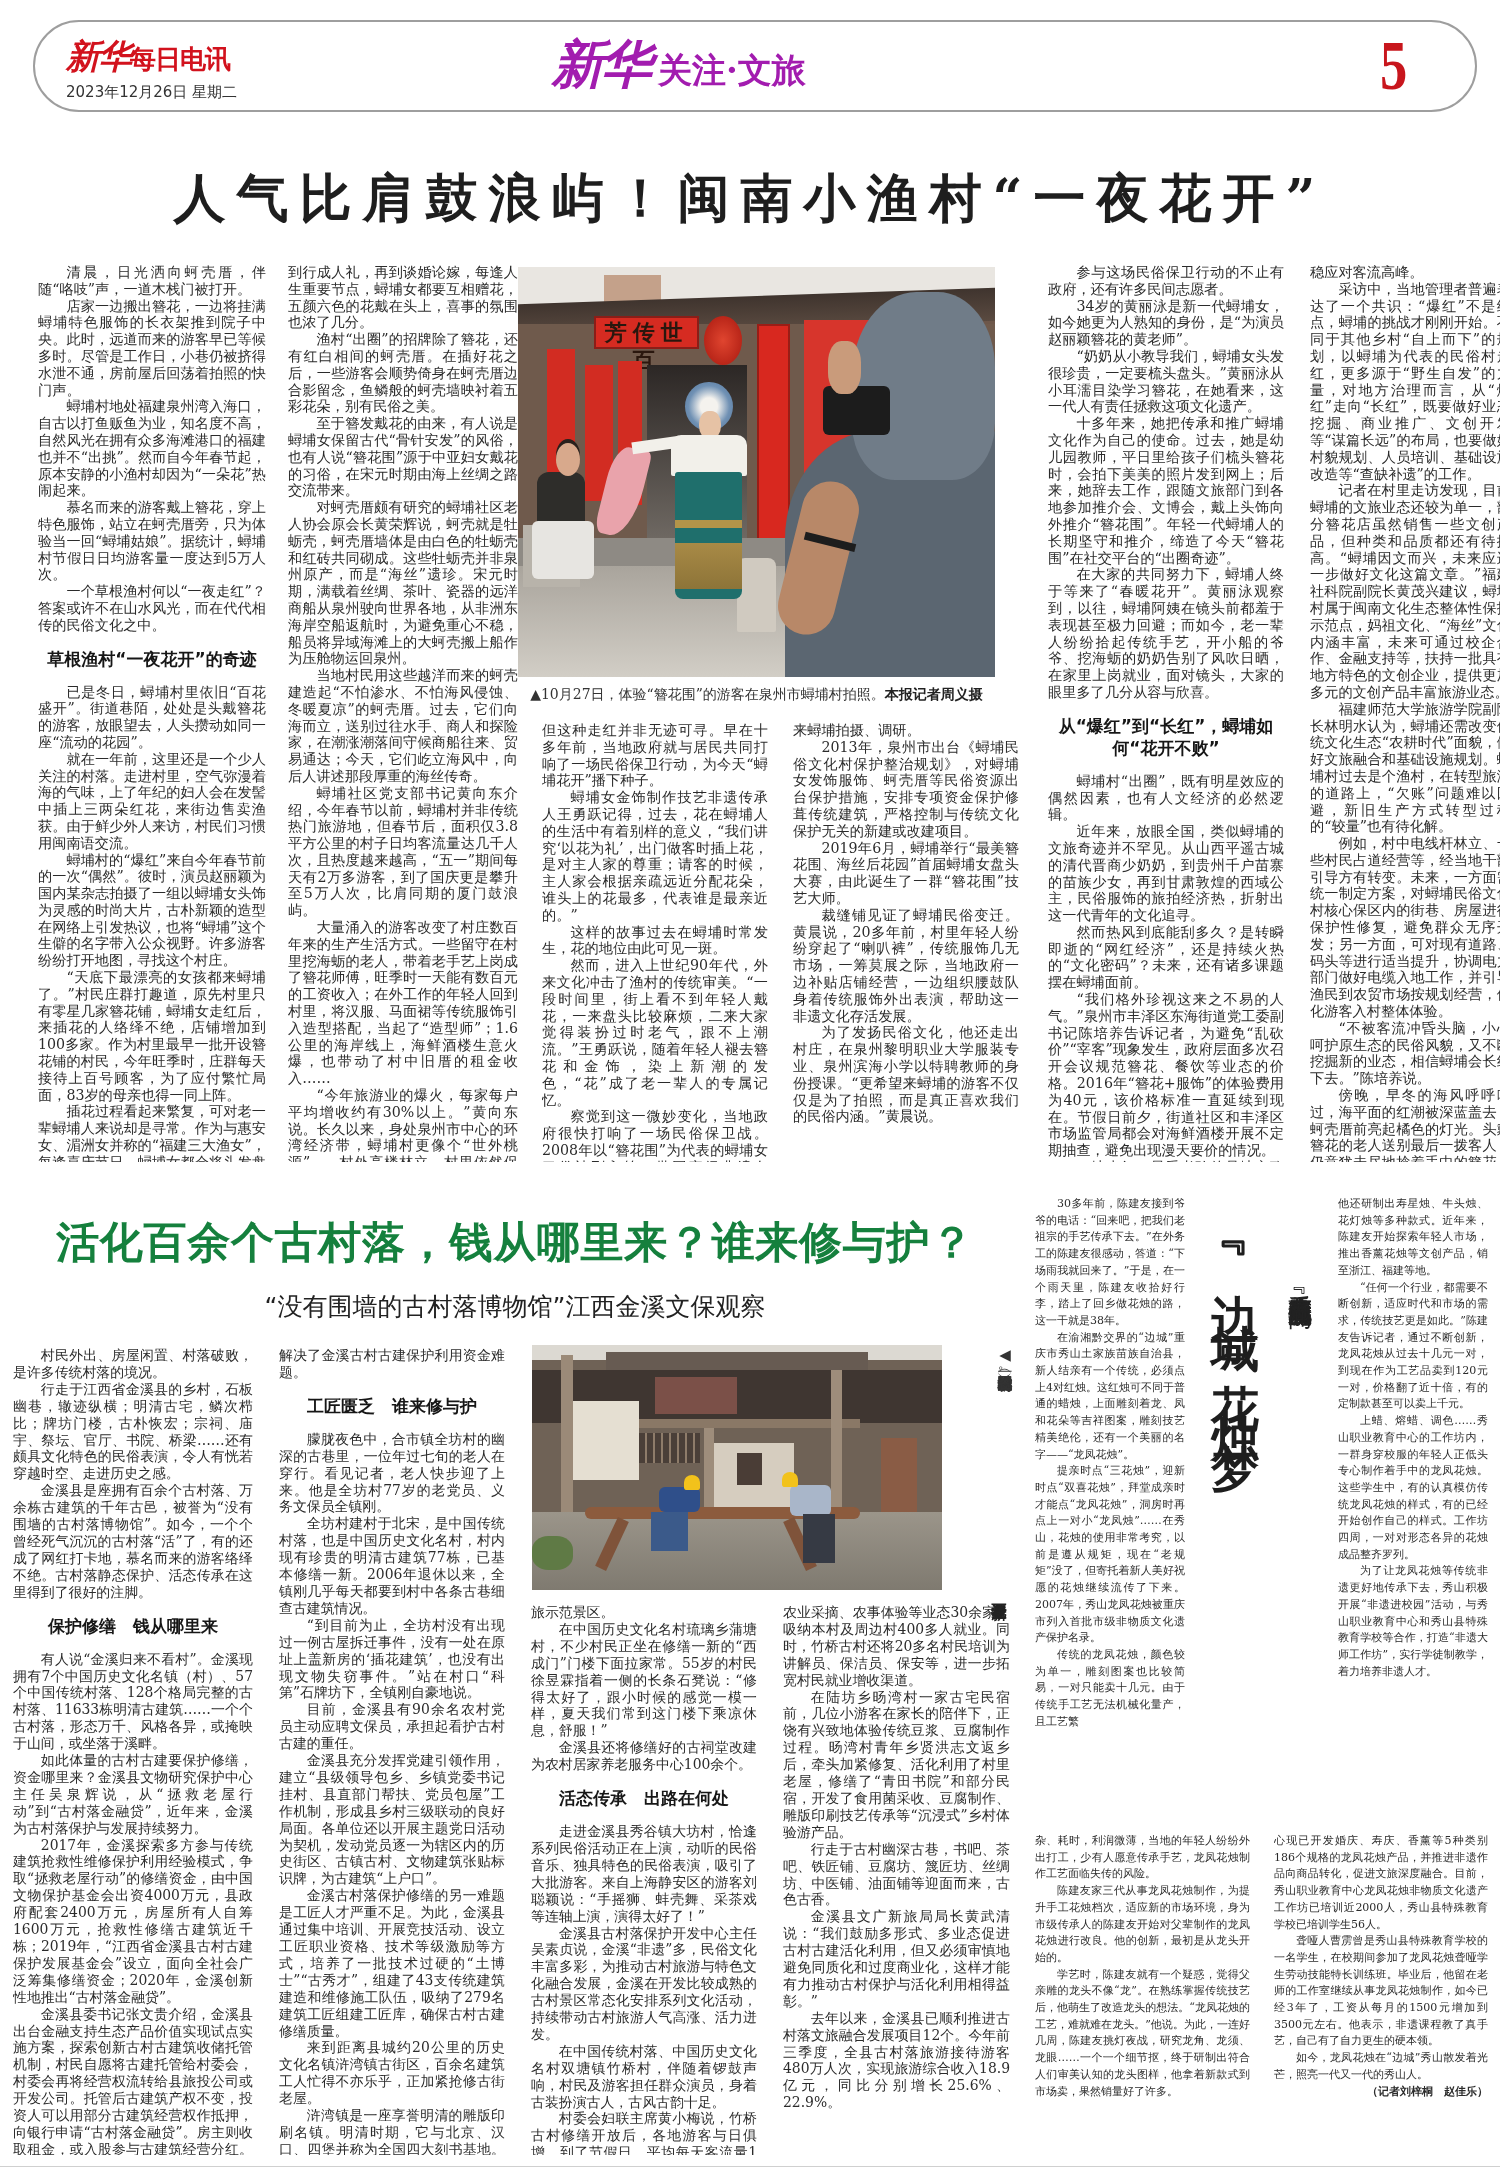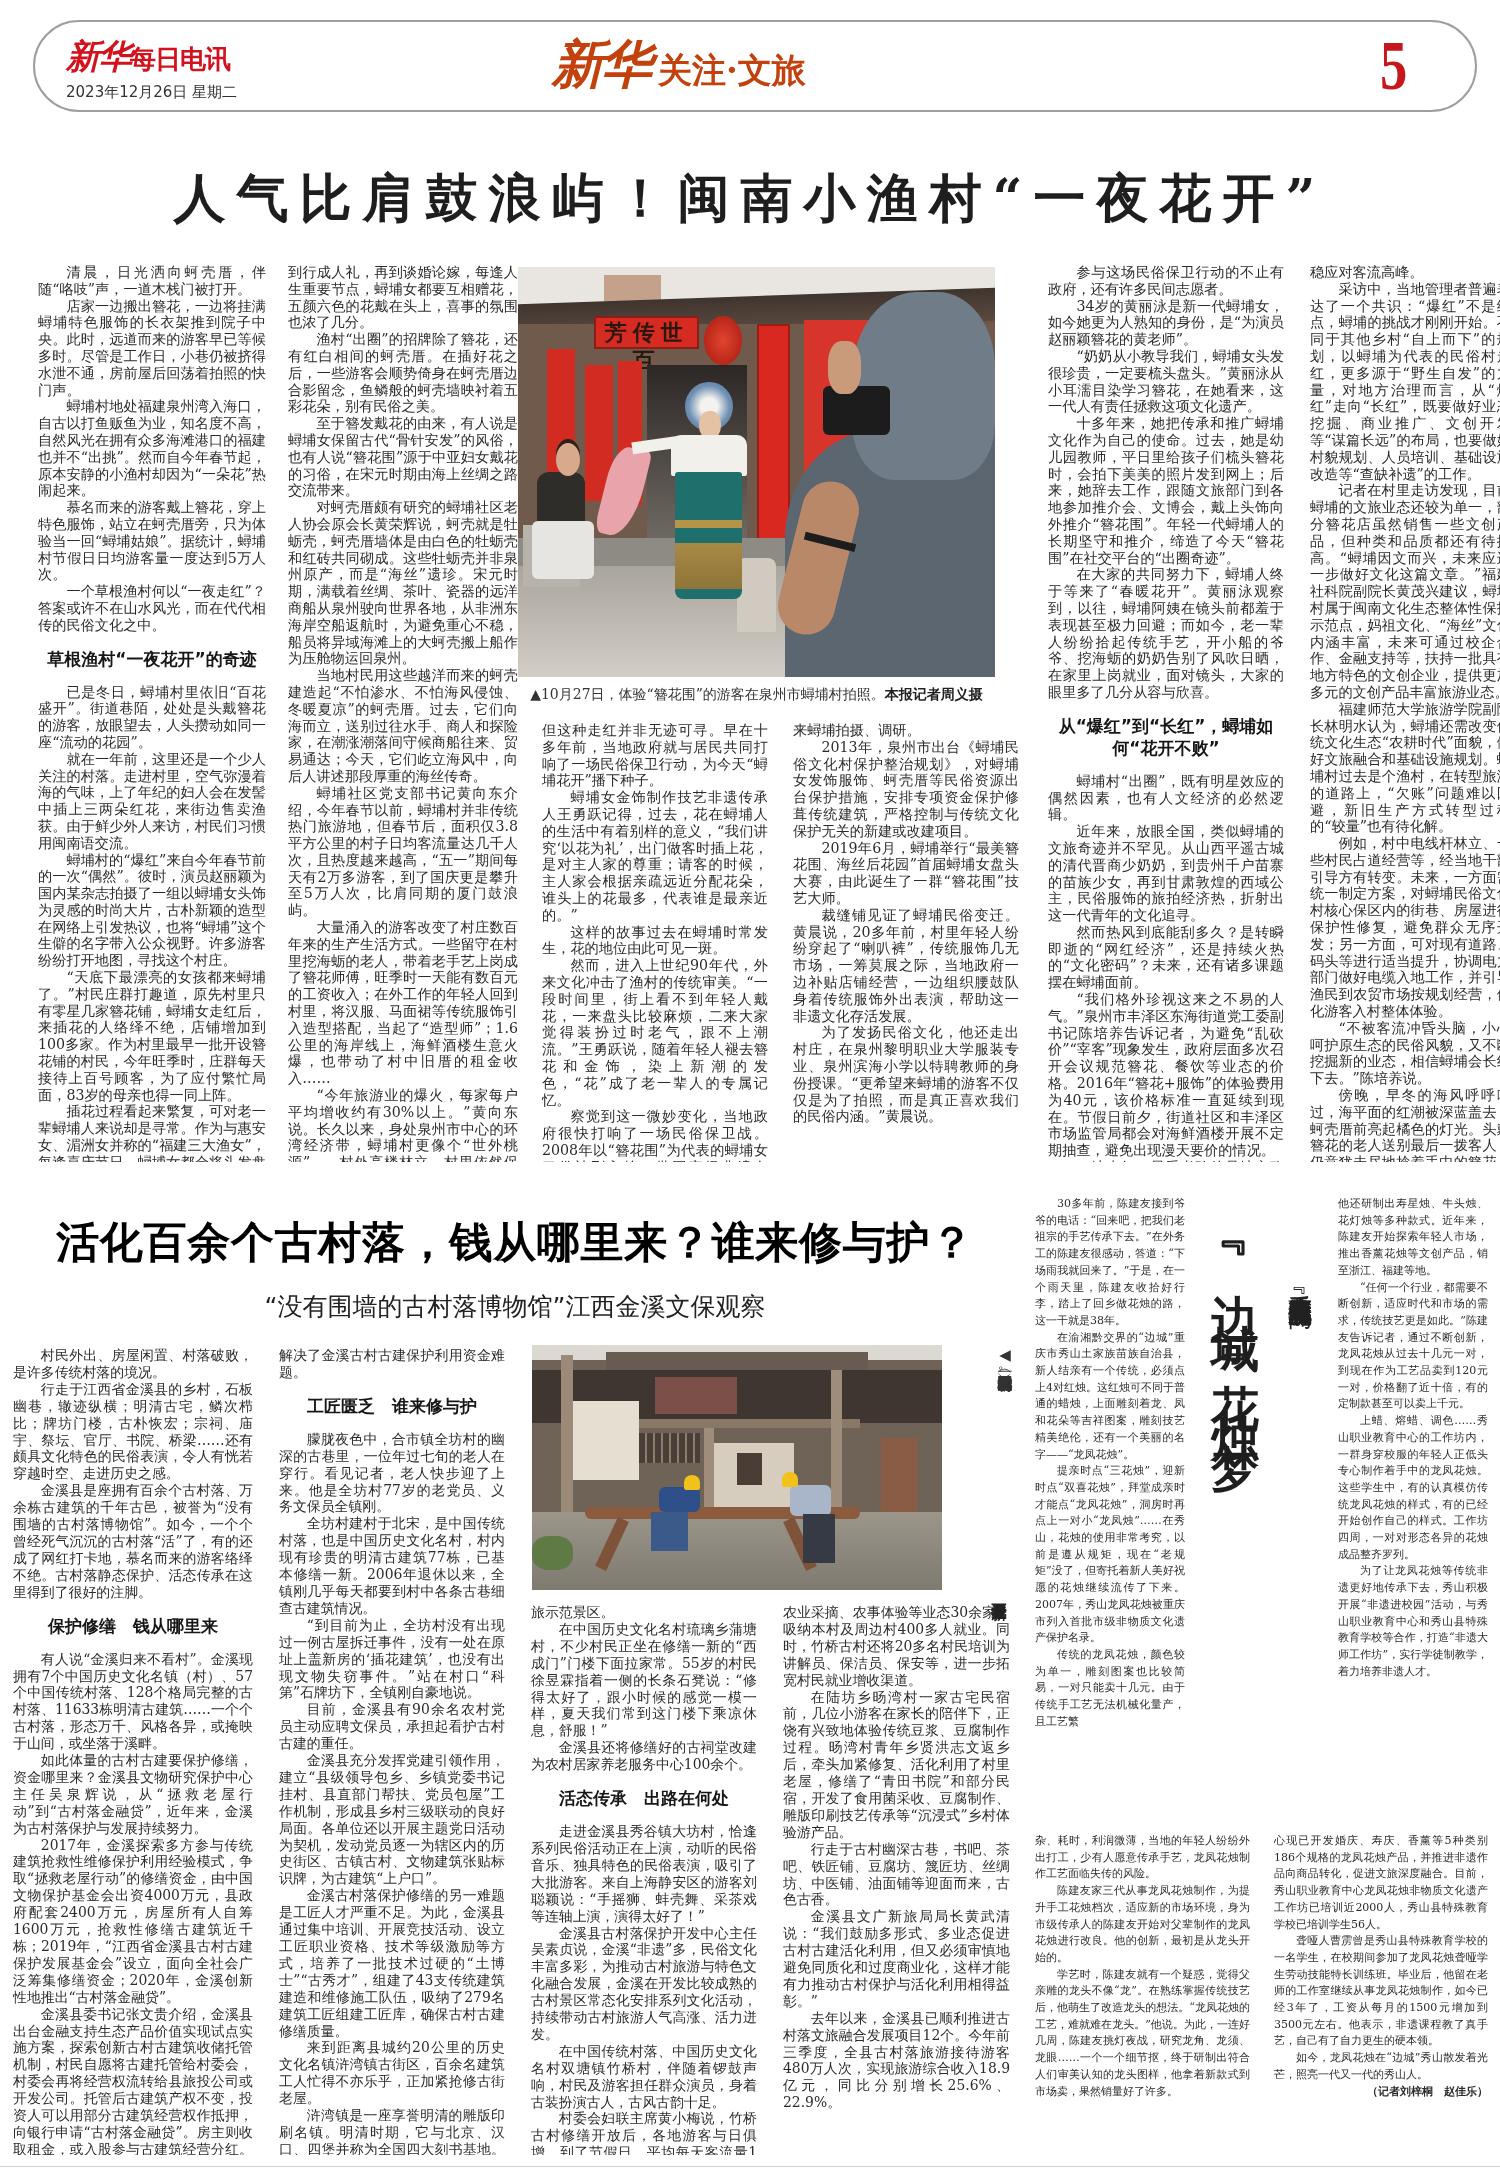--- a/index.html
+++ b/index.html
@@ -9,28 +9,28 @@
     font-family:"DejaVu Serif","Liberation Serif",serif;
   }
   .abs { position:absolute; }
 
   
   .frame { left:33px; top:20px; width:1444px; height:92px; border:2px solid #9e9e9e; border-radius:46px; box-sizing:border-box; }
   .logo { left:66px; top:34px; color:#d2121d; white-space:nowrap; }
   .logo .brand { font-size:34px; font-style:italic; font-weight:900; letter-spacing:-2px; }
   .logo .rest { font-size:26px; font-weight:900; letter-spacing:-1px; }
   .date { left:66px; top:83px; font-family:"DejaVu Sans",sans-serif; font-size:15px; color:#333; white-space:nowrap; }
-  .section { left:552px; top:30px; color:#c2410c; white-space:nowrap; }
+  .section { left:552px; top:30px; color:#a21caf; white-space:nowrap; }
   .section .brand { font-size:52px; font-style:italic; font-weight:900; letter-spacing:-4px; }
   .section .rest { font-size:34px; font-weight:700; margin-left:10px; }
   .pageno { left:1380px; top:26px; font-family:"Liberation Serif",serif; font-size:70px; font-weight:700; color:#c8161d; transform:scaleX(0.78); transform-origin:left top; }
 
   
   .h1 { left:0; top:168px; width:1500px; text-align:center; font-size:52px; font-weight:900; letter-spacing:11px; color:#1e1e1e; white-space:nowrap; line-height:60px; }
-  .h2 { left:20px; top:1216px; width:990px; text-align:center; font-size:43px; font-weight:900; letter-spacing:0.7px; color:#000000; white-space:nowrap; line-height:52px; }
+  .h2 { left:20px; top:1216px; width:990px; text-align:center; font-size:43px; font-weight:900; letter-spacing:0.7px; color:#15803d; white-space:nowrap; line-height:52px; }
   .h2sub { left:20px; top:1290px; width:990px; text-align:center; font-family:"DejaVu Sans",sans-serif; font-size:25px; color:#222; white-space:nowrap; }
 
   
   .col { position:absolute; overflow:hidden; text-align:justify; color:#2b2b2b; }
   .a1 { font-size:14.2px; line-height:16.8px;margin-left:24px; }
   .a2 { font-size:13.9px; line-height:16.9px; }
   .a3 { font-size:11px; line-height:16.7px; }
   .col p { margin:0; text-indent:2em; }
   .col p.cont { text-indent:0; }
   .col .sub { margin:14px 0 14px; font-family:"DejaVu Sans",sans-serif; font-weight:700; font-size:17px; line-height:22px; text-align:center; color:#161616; text-indent:0; }

